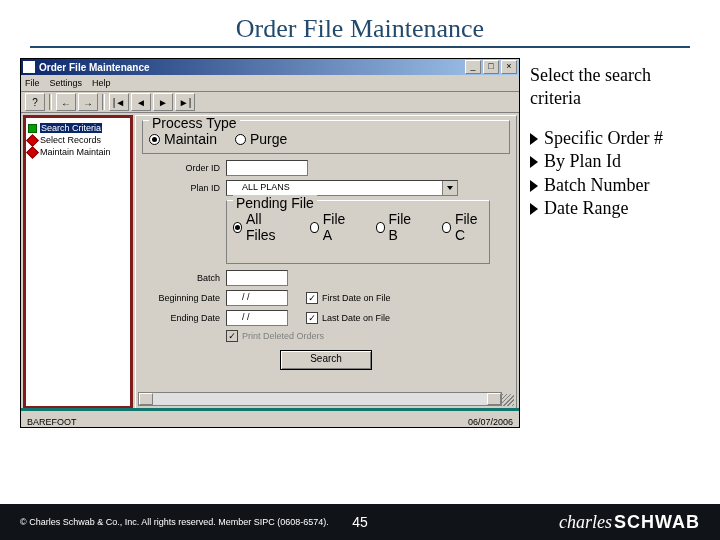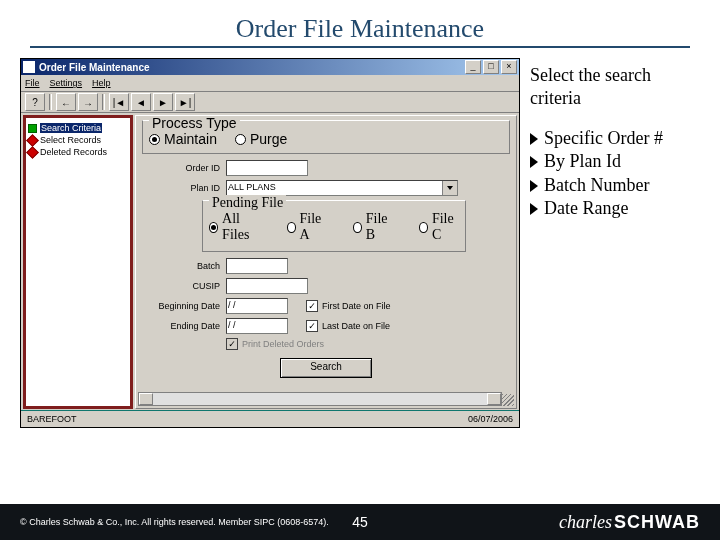--- a/index.html
+++ b/index.html
@@ -60,21 +60,21 @@
     background: linear-gradient(to right, #0a266a, #a6caf0);
     color: #fff;
     display: flex;
     align-items: center;
     padding: 0 2px;
   }
   .titlebar .app-icon { width:12px; height:12px; background:#fff; margin-right:4px; display:inline-block;}
   .titlebar .title { font-weight:bold; font-size:10px; filter: blur(0.3px);}
   .titlebar .spacer { flex:1; }
   .winbtn { width:14px; height:12px; background:#d4d0c8; border:1px solid #808080; border-top-color:#fff; border-left-color:#fff; margin-left:2px; font-size:9px; line-height:10px; text-align:center; color:#000;}
-  .menubar { height:16px; background:#d4d0c8; border-bottom:1px solid #808080; display:flex; align-items:center; padding:0 4px; gap:10px; font-size:9px; color:#000; filter: blur(0.3px); text-decoration: underline;}
+  .menubar { height:16px; background:#d4d0c8; border-bottom:1px solid #808080; display:flex; align-items:center; padding:0 4px; gap:10px; font-size:9px; color:#000; filter: blur(0.3px);}
   .toolbar { height:20px; background:#d4d0c8; border-bottom:1px solid #808080; display:flex; align-items:center; padding:0 4px; gap:2px; }
   .tbtn { width:18px; height:16px; background:#d4d0c8; border:1px solid #d4d0c8; display:flex; align-items:center; justify-content:center;}
   .tbtn.raised { border:1px solid #808080; border-top-color:#fff; border-left-color:#fff;}
   .sep { width:1px; height:16px; border-left:1px solid #808080; border-right:1px solid #fff; margin:0 2px;}
 
   .workarea {
     display:flex;
     height: 298px;
     box-sizing:border-box;
   }
@@ -125,21 +125,21 @@
   .radio-dot.checked::after { content:""; width:5px; height:5px; background:#000; border-radius:50%;}
 
   .form-row { display:flex; align-items:center; margin:4px 0; font-size:9px;}
   .form-row .lbl { width:78px; text-align:right; padding-right:6px;}
   .text-input { height:14px; background:#fff; border:1px solid #7b7d7b; border-top-color:#404040; border-left-color:#404040; flex:0 0 auto;}
   .text-input.short { width:80px; }
   .text-input.med { width:60px; }
   .text-input.long { width:230px; position:relative;}
   .dropdown-caret { position:absolute; right:0; top:0; width:14px; height:14px; background:#d4d0c8; border-left:1px solid #808080; display:flex; align-items:center; justify-content:center;}
   .dropdown-caret::after { content:""; border-left:3px solid transparent; border-right:3px solid transparent; border-top:4px solid #000;}
-  .plan-text { font-size:9px; padding:1px 1px; color:#000; display:inline-block;}
+  .plan-text { font-size:9px; padding:1px 15px; color:#000; display:inline-block;}
 
   .cb { width:10px; height:10px; background:#fff; border:1px solid #404040; margin-right:4px; display:inline-flex; align-items:center; justify-content:center;}
   .cb.checked::after { content:"✓"; font-size:9px; color:#000; line-height:8px;}
   .cb.greyed { background:#d4d0c8; }
 
   .search-btn {
     display:block;
     margin:8px auto 17px auto;
     width:90px;
     height:18px;
@@ -155,22 +155,22 @@
     position:absolute; left:2px; right:14px; bottom:2px; height:12px;
     background:#e0e0e0; border:1px solid #808080;
     display:flex;
   }
   .hscroll .arrow { width:12px; background:#d4d0c8; border:1px solid #808080; border-top-color:#fff; border-left-color:#fff; }
   .hscroll .track { flex:1; }
   .resizer { position:absolute; right:2px; bottom:2px; width:12px; height:12px; background:repeating-linear-gradient(135deg,#808080 0 1px,#d4d0c8 1px 3px);}
 
   .statusbar {
     position:absolute; left:0; right:0; bottom:0; height:16px;
-    border-top:1px solid #0f766e;
-    display:flex; align-items:center; font-size:9px; padding:0 6px;
+    border-top:3px solid #0f766e;
+    display:flex; align-items:flex-end; font-size:9px; padding:0 6px;
     background:#d4d0c8;
     filter: blur(0.3px);
     justify-content:space-between;
   }
 
   
   .footer {
     position:absolute;
     left:0; right:0; bottom:0;
     height:36px;
@@ -230,21 +230,21 @@
           <div class="tree-item selected">
             <span class="tree-icon green"></span>
             <span>Search Criteria</span>
           </div>
           <div class="tree-item">
             <span class="tree-icon red"></span>
             <span>Select Records</span>
           </div>
           <div class="tree-item">
             <span class="tree-icon red"></span>
-            <span>Deleted Records</span>
+            <span>Maintain Maintain</span>
           </div>
         </div>
 
         <div class="form-panel">
 
           <div class="group-box">
             <span class="group-title">Process Type</span>
             <div class="radio-row">
               <label>
                 <span class="radio-dot checked"></span>
@@ -263,21 +263,21 @@
           </div>
 
           <div class="form-row">
             <span class="lbl">Plan ID</span>
             <span class="text-input long">
               <span class="plan-text">ALL PLANS</span>
               <span class="dropdown-caret"></span>
             </span>
           </div>
 
-          <div class="group-box" style="margin-left:60px; width:250px; padding:10px 6px 8px 6px;font-family:Liberation Serif, serif;">
+          <div class="group-box" style="margin-left:84px; width:250px; padding:10px 6px 20px 6px;">
             <span class="group-title">Pending File</span>
             <div class="radio-row" style="gap:26px;">
               <label>
                   <span class="radio-dot checked"></span>
                   <span>All Files</span>
                 </label>
               <label>
                   <span class="radio-dot"></span>
                   <span>File A</span>
                 </label>
@@ -290,24 +290,20 @@
                   <span>File C</span>
                 </label>
             </div>
           </div>
 
           <div class="form-row">
             <span class="lbl">Batch</span>
             <span class="text-input med"></span>
           </div>
 
-          <div class="form-row">
-            <span class="lbl">CUSIP</span>
-            <span class="text-input short"></span>
-          </div>
 
           <div class="form-row">
             <span class="lbl">Beginning Date</span>
             <span class="text-input med"><span class="plan-text">/ /</span></span>
             <span style="width:18px;"></span>
             <span class="cb checked"></span>
             <span>First Date on File</span>
           </div>
 
           <div class="form-row">

